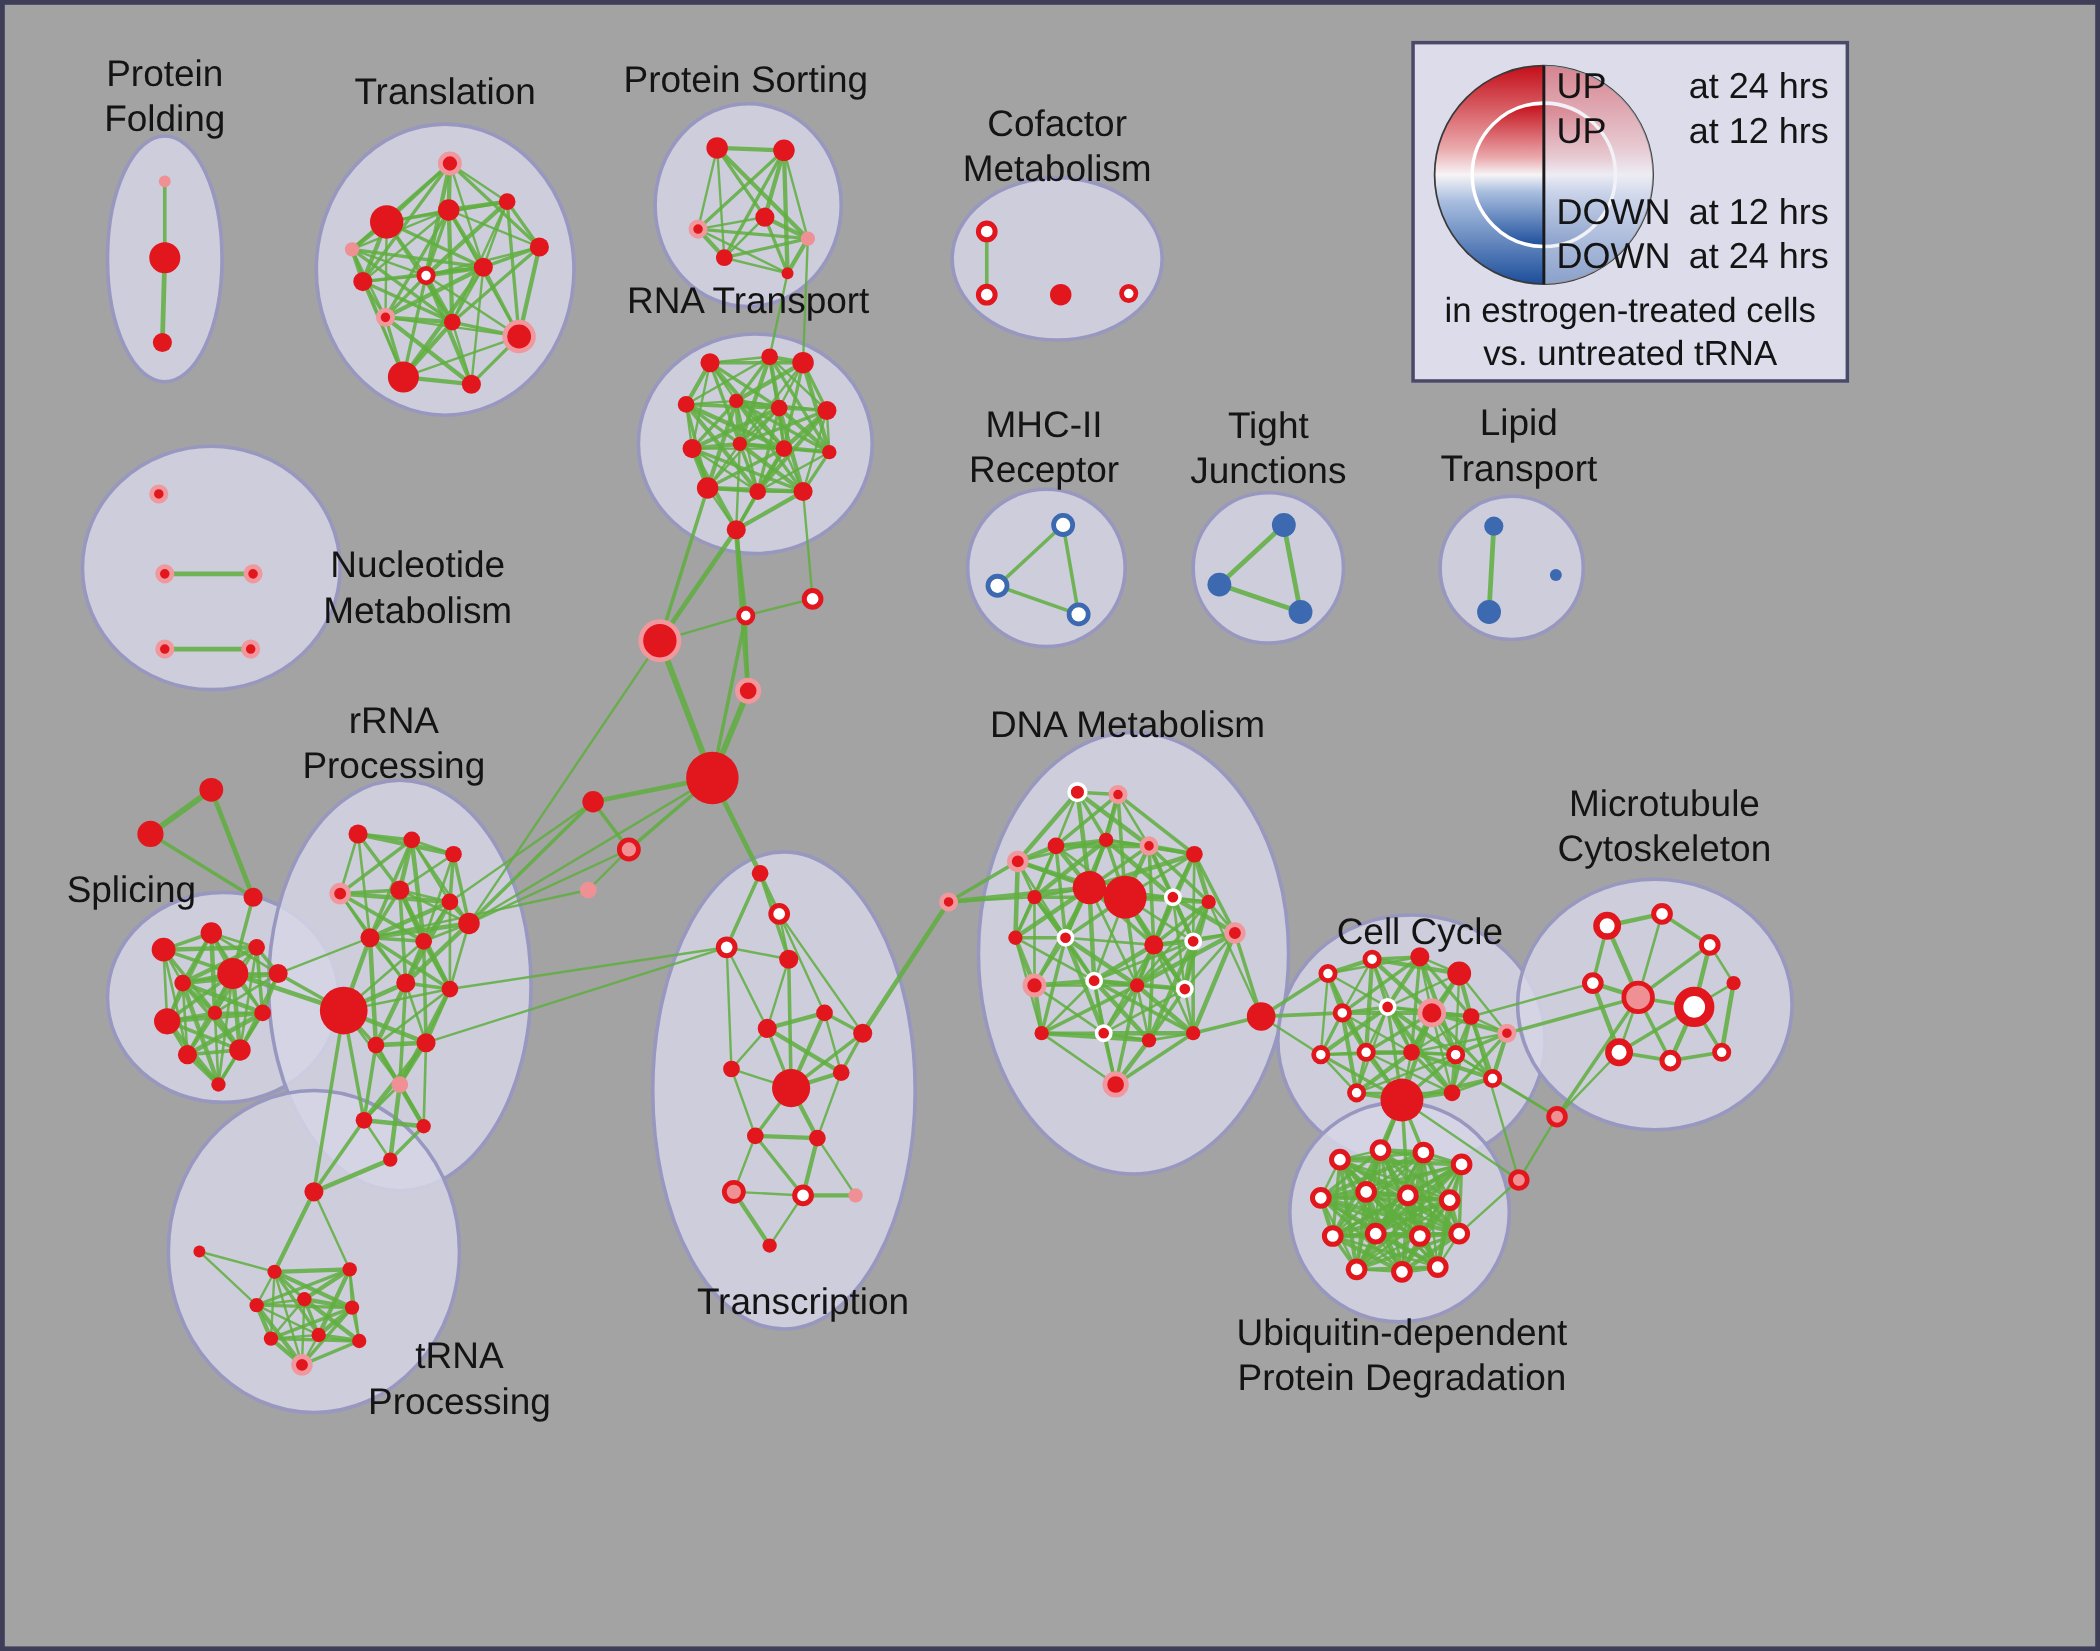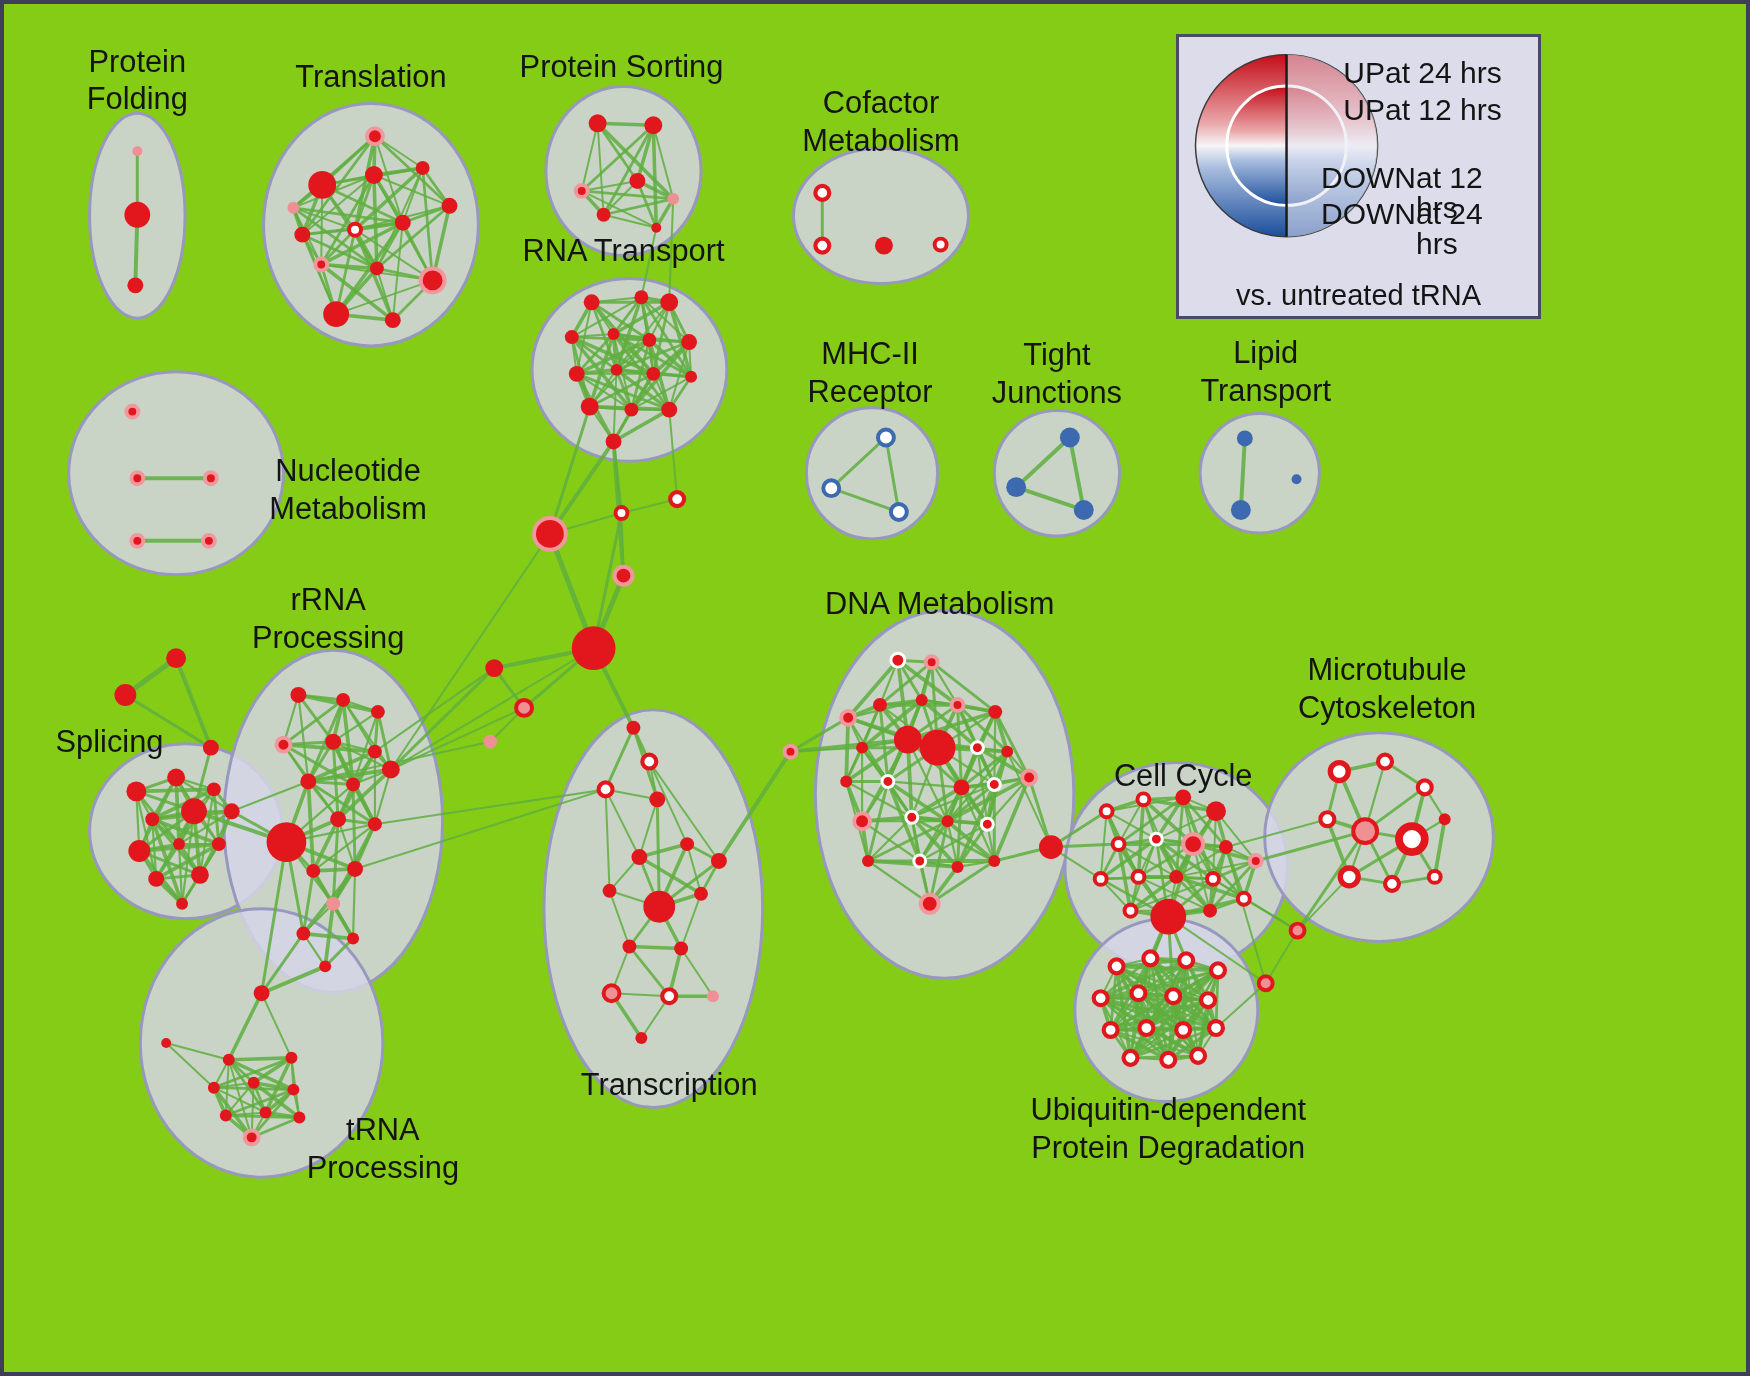--- a/index.html
+++ b/index.html
@@ -1,20 +1,20 @@
 <!DOCTYPE html>
 <html><head>
 <meta charset="utf-8">
 <style>
   html,body{margin:0;padding:0;background:#ffffff;font-family:"Liberation Sans",sans-serif;}
-  .stage{position:relative;width:1750px;height:1376px;background:#84cc16;border:4px solid #3e3e59;box-sizing:border-box;overflow:hidden;}
+  .stage{position:relative;width:1750px;height:1376px;background:#a3a3a3;border:4px solid #3e3e59;box-sizing:border-box;overflow:hidden;}
   .stage svg.net{position:absolute;left:0;top:0;width:100%;height:100%;}
   .legend{position:absolute;left:1172px;top:30px;width:365px;height:285px;background:#dcdceb;border:3px solid #4a4a68;box-sizing:border-box;z-index:5;}
   .legend .lgsvg{position:absolute;left:0;top:0;width:100%;height:100%;}
-  .lrow{position:absolute;left:118px;right:14px;display:flex;justify-content:center;font-size:30px;color:#141414;line-height:1;margin-left:24px;}
+  .lrow{position:absolute;left:118px;right:14px;display:flex;justify-content:space-between;font-size:30px;color:#141414;line-height:1;}
   .lcap{position:absolute;left:0;right:0;text-align:center;font-size:29px;color:#141414;line-height:1;}
 </style>
 </head>
 <body>
 
 <div class="stage">
   <svg class="net" id="net" viewBox="0 0 1750 1376">
       <ellipse cx="133" cy="213" rx="48" ry="103" fill="#d5d5e6" fill-opacity="0.85" stroke="#9897bf" stroke-width="3"></ellipse>
       <ellipse cx="368" cy="222" rx="108" ry="122" fill="#d5d5e6" fill-opacity="0.85" stroke="#9897bf" stroke-width="3"></ellipse>
       <ellipse cx="622" cy="168" rx="78" ry="85" fill="#d5d5e6" fill-opacity="0.85" stroke="#9897bf" stroke-width="3"></ellipse>
@@ -1045,15 +1045,16 @@
       <span>at 12 hrs</span>
     </div>
     <div class="lrow" style="top:126px">
       <span>DOWN</span>
       <span>at 12 hrs</span>
     </div>
     <div class="lrow" style="top:162px">
       <span>DOWN</span>
       <span>at 24 hrs</span>
     </div>
+    <div class="lcap" style="top:208px">in estrogen-treated cells</div>
     <div class="lcap" style="top:244px">vs. untreated tRNA</div>
   </div>
 </div>
 
 </body></html>

